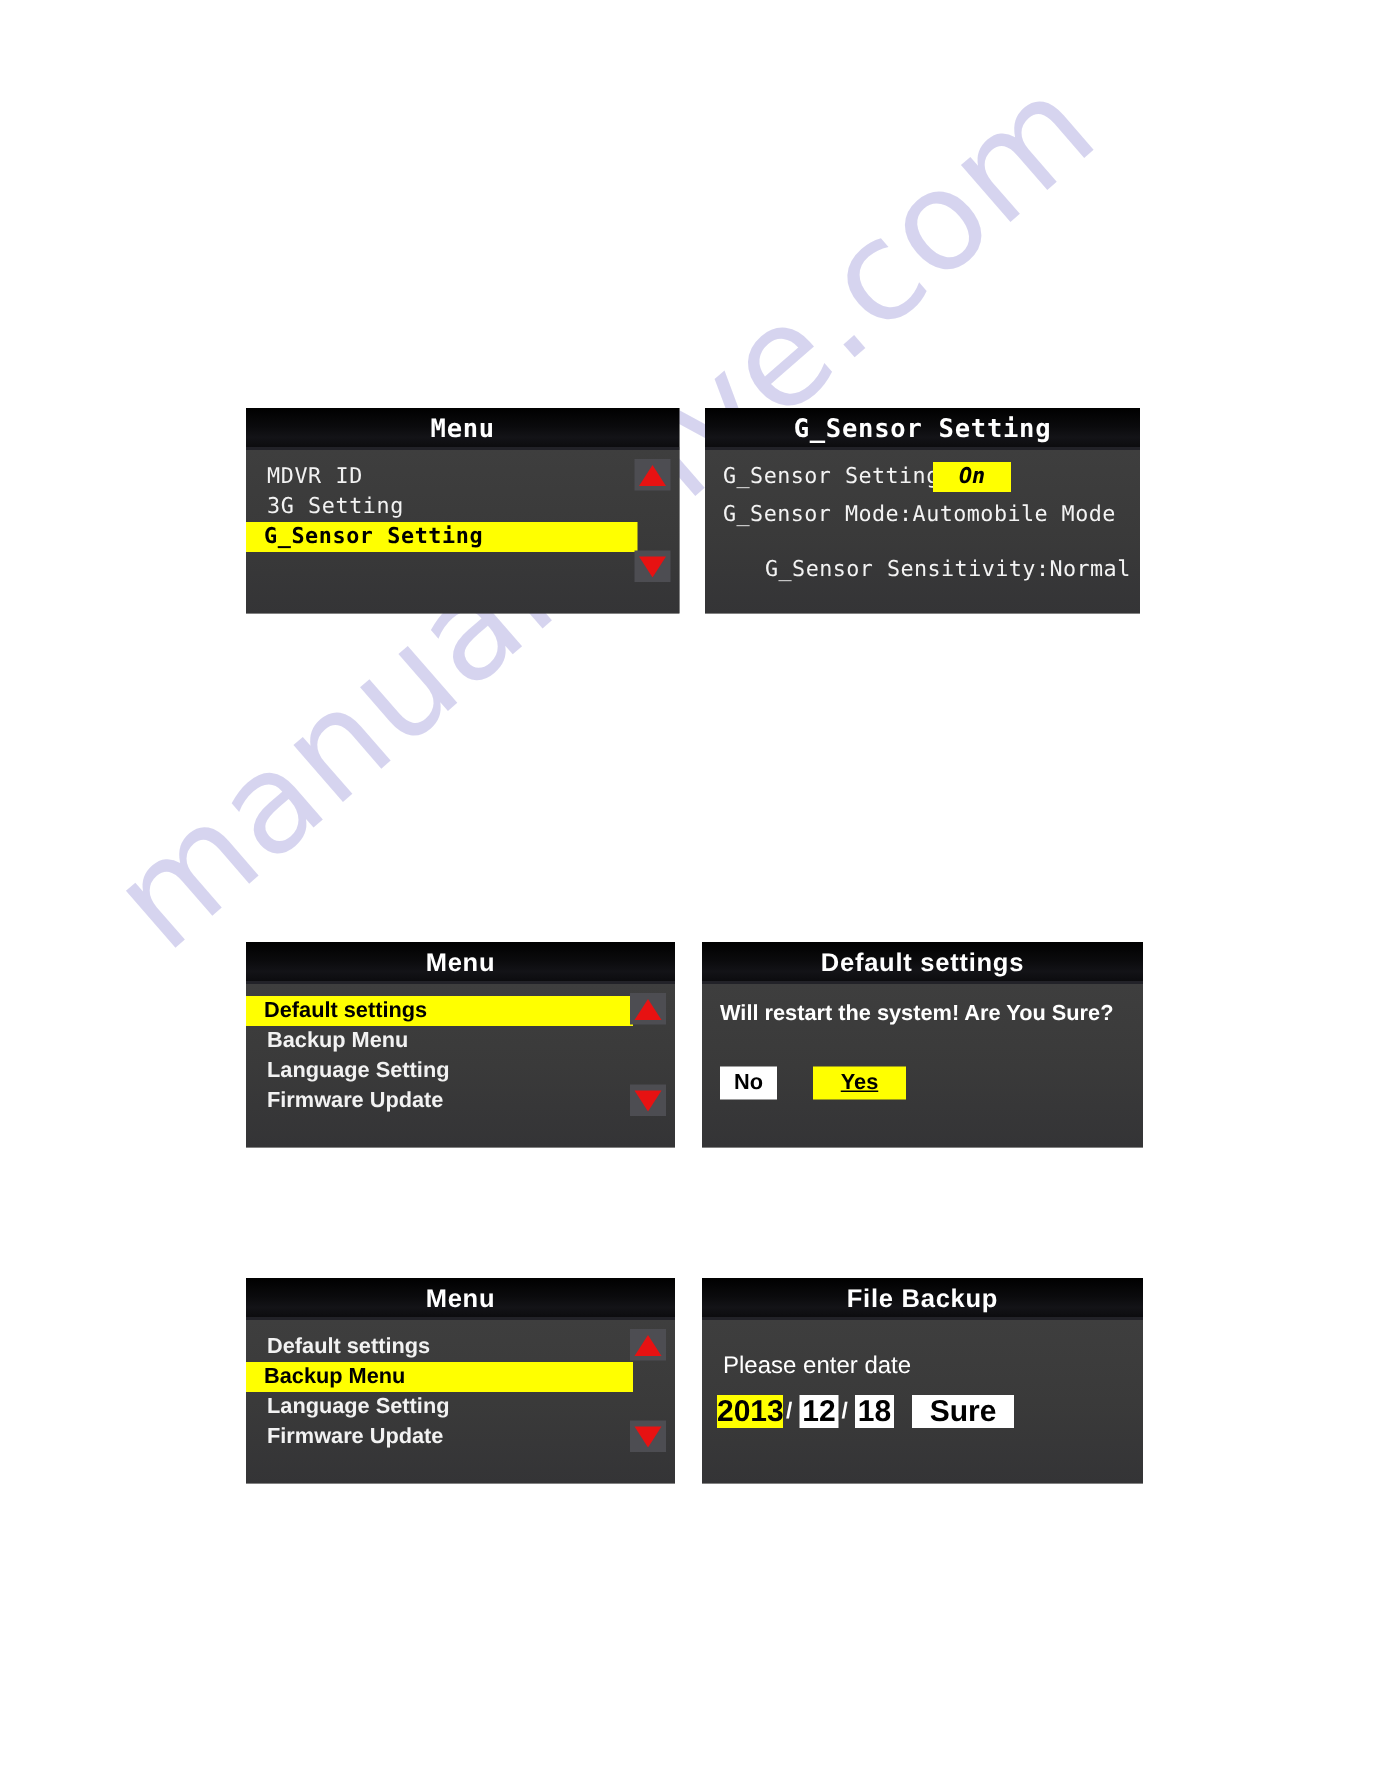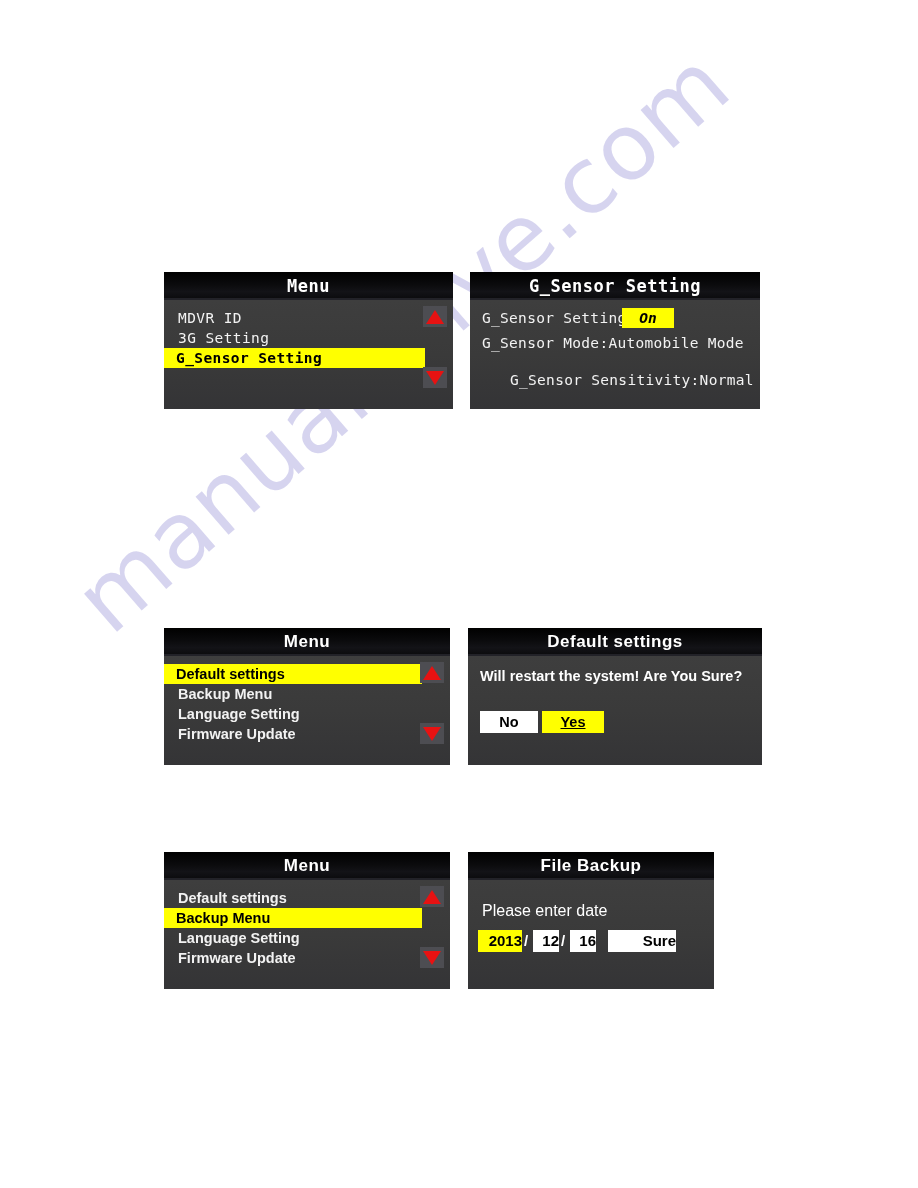--- a/index.html
+++ b/index.html
@@ -190,22 +190,22 @@
     left: 14px;
     color: #ffffff;
     font-size: 16px;
     font-weight: normal;
     white-space: nowrap;
   }
   .fb-field {
     position: absolute;
     height: 22px;
     line-height: 22px;
-    text-align: right;
-    font-size: 15px;
+    text-align: center;
+    font-size: 20px;
     font-weight: bold;
     color: #000000;
     box-sizing: border-box;
   }
   .fb-field.white { background: #ffffff; }
   .fb-field.yellow { background: #ffff00; }
   .fb-sep {
     position: absolute;
     color: #ffffff;
     font-size: 15px;
@@ -276,21 +276,21 @@
     <div class="arrow-btn down" style="right:6px; top:67px;">
       <span class="tri"></span>
     </div>
   </div>
 </div>
 
 <div class="screen sans" style="left:468px; top:628px; width:294px; height:137px;">
   <div class="titlebar">Default settings</div>
   <div class="body-area">
     <div class="dlg-msg" style="top:12px;">Will restart the system! Are You Sure?</div>
-    <div class="dlg-btn white" style="left:12px; top:55px; width:58px;">No</div>
+    <div class="dlg-btn white" style="left:12px; top:55px; width:38px;">No</div>
     <div class="dlg-btn yellow" style="left:74px; top:55px; width:62px;">Yes</div>
   </div>
 </div>
 
 <div class="screen sans" style="left:164px; top:852px; width:286px; height:137px;">
   <div class="titlebar">Menu</div>
   <div class="body-area">
     <div class="menu-list">
       <div class="menu-row">
         <span class="rowtext">Default settings</span>
@@ -307,24 +307,24 @@
     </div>
     <div class="arrow-btn up" style="right:6px; top:6px;">
       <span class="tri"></span>
     </div>
     <div class="arrow-btn down" style="right:6px; top:67px;">
       <span class="tri"></span>
     </div>
   </div>
 </div>
 
-<div class="screen sans" style="left:468px; top:852px; width:246px; height:137px;">
+<div class="screen sans" style="left:468px; top:852px; width:294px; height:137px;">
   <div class="titlebar">File Backup</div>
   <div class="body-area">
     <div class="fb-label" style="top:22px;">Please enter date</div>
     <div class="fb-field yellow" style="left:10px; top:50px; width:44px;">2013</div>
     <div class="fb-sep" style="left:56px; top:50px;">/</div>
     <div class="fb-field white" style="left:65px; top:50px; width:26px;">12</div>
     <div class="fb-sep" style="left:93px; top:50px;">/</div>
-    <div class="fb-field white" style="left:102px; top:50px; width:26px;">16</div>
+    <div class="fb-field white" style="left:102px; top:50px; width:26px;">18</div>
     <div class="fb-field white" style="left:140px; top:50px; width:68px;">Sure</div>
   </div>
 </div>
 
 </body></html>

